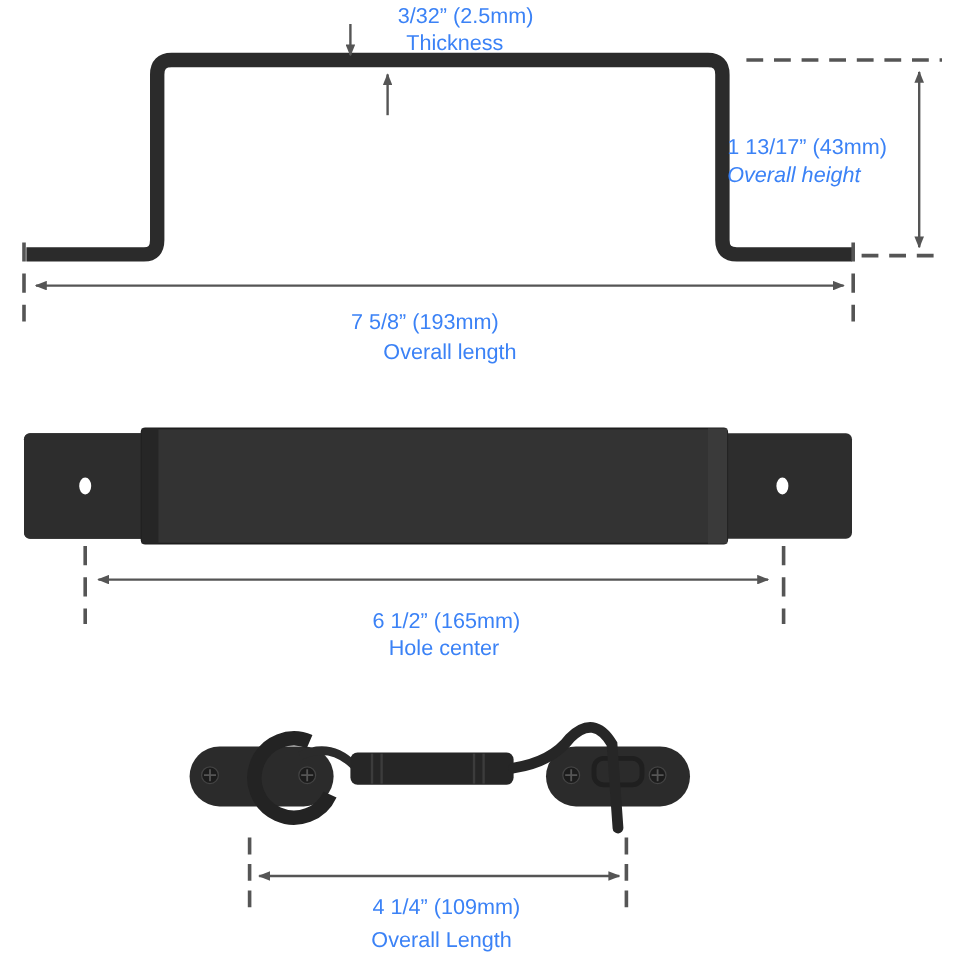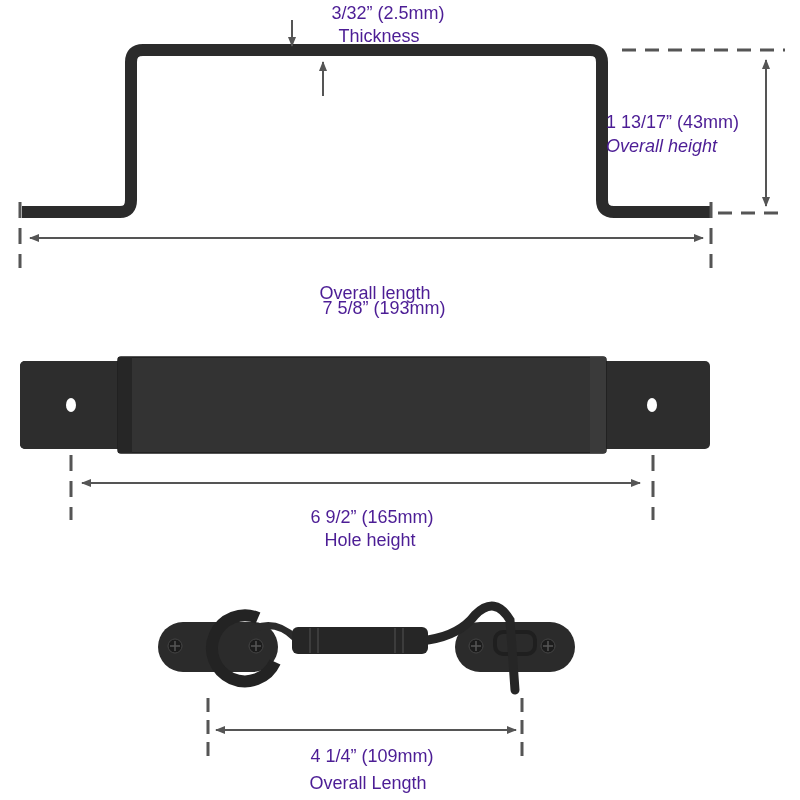--- a/index.html
+++ b/index.html
@@ -1,18 +1,18 @@
 <!DOCTYPE html>
 <html><head>
 <meta charset="utf-8">
 <style>
   html, body { margin: 0; padding: 0; background: #ffffff; }
   body { width: 800px; height: 800px; position: relative; overflow: hidden; font-family: "Liberation Sans", sans-serif; }
   svg { position: absolute; left: 0; top: 0; }
-  .lbl { position: absolute; color: #4c1d95; font-size: 18px; line-height: 22px; white-space: nowrap; font-family: "Liberation Sans", sans-serif; }
+  .lbl { position: absolute; color: #3b82f6; font-size: 18px; line-height: 22px; white-space: nowrap; font-family: "Liberation Sans", sans-serif; }
   .center { transform: translateX(-50%); text-align: center; }
 </style>
 </head>
 <body>
 
 <svg width="800" height="800" viewBox="0 0 800 800">
   <defs>
     <marker id="ah" markerWidth="10" markerHeight="8" refX="9" refY="4" orient="auto" markerUnits="userSpaceOnUse">
       <path d="M0,0 L10,4 L0,8 z" fill="#555"></path>
     </marker>
@@ -91,20 +91,20 @@
     <line x1="216" y1="730" x2="516" y2="730" stroke="#555" stroke-width="2" marker-end="url(#ah)" marker-start="url(#ahs)"></line>
   </g>
 </svg>
 
 <div class="lbl center" style="left:388px; top:2px;">3/32” (2.5mm)</div>
 <div class="lbl center" style="left:379px; top:25px;">Thickness</div>
 
 <div class="lbl" style="left:606px; top:111px;">1 13/17” (43mm)</div>
 <div class="lbl" style="left:606px; top:135px;font-style:italic;">Overall height</div>
 
-<div class="lbl center" style="left:384px; top:257px;margin-top:40px;">7 5/8” (193mm)</div>
+<div class="lbl center" style="left:354px; top:257px;">7 5/8” (193mm)</div>
 <div class="lbl center" style="left:375px; top:282px;">Overall length</div>
 
-<div class="lbl center" style="left:372px; top:506px;">6 9/2” (165mm)</div>
-<div class="lbl center" style="left:370px; top:529px;">Hole height</div>
+<div class="lbl center" style="left:372px; top:506px;">6 1/2” (165mm)</div>
+<div class="lbl center" style="left:370px; top:529px;">Hole center</div>
 
 <div class="lbl center" style="left:372px; top:745px;">4 1/4” (109mm)</div>
 <div class="lbl center" style="left:368px; top:772px;">Overall Length</div>
 
 </body></html>

